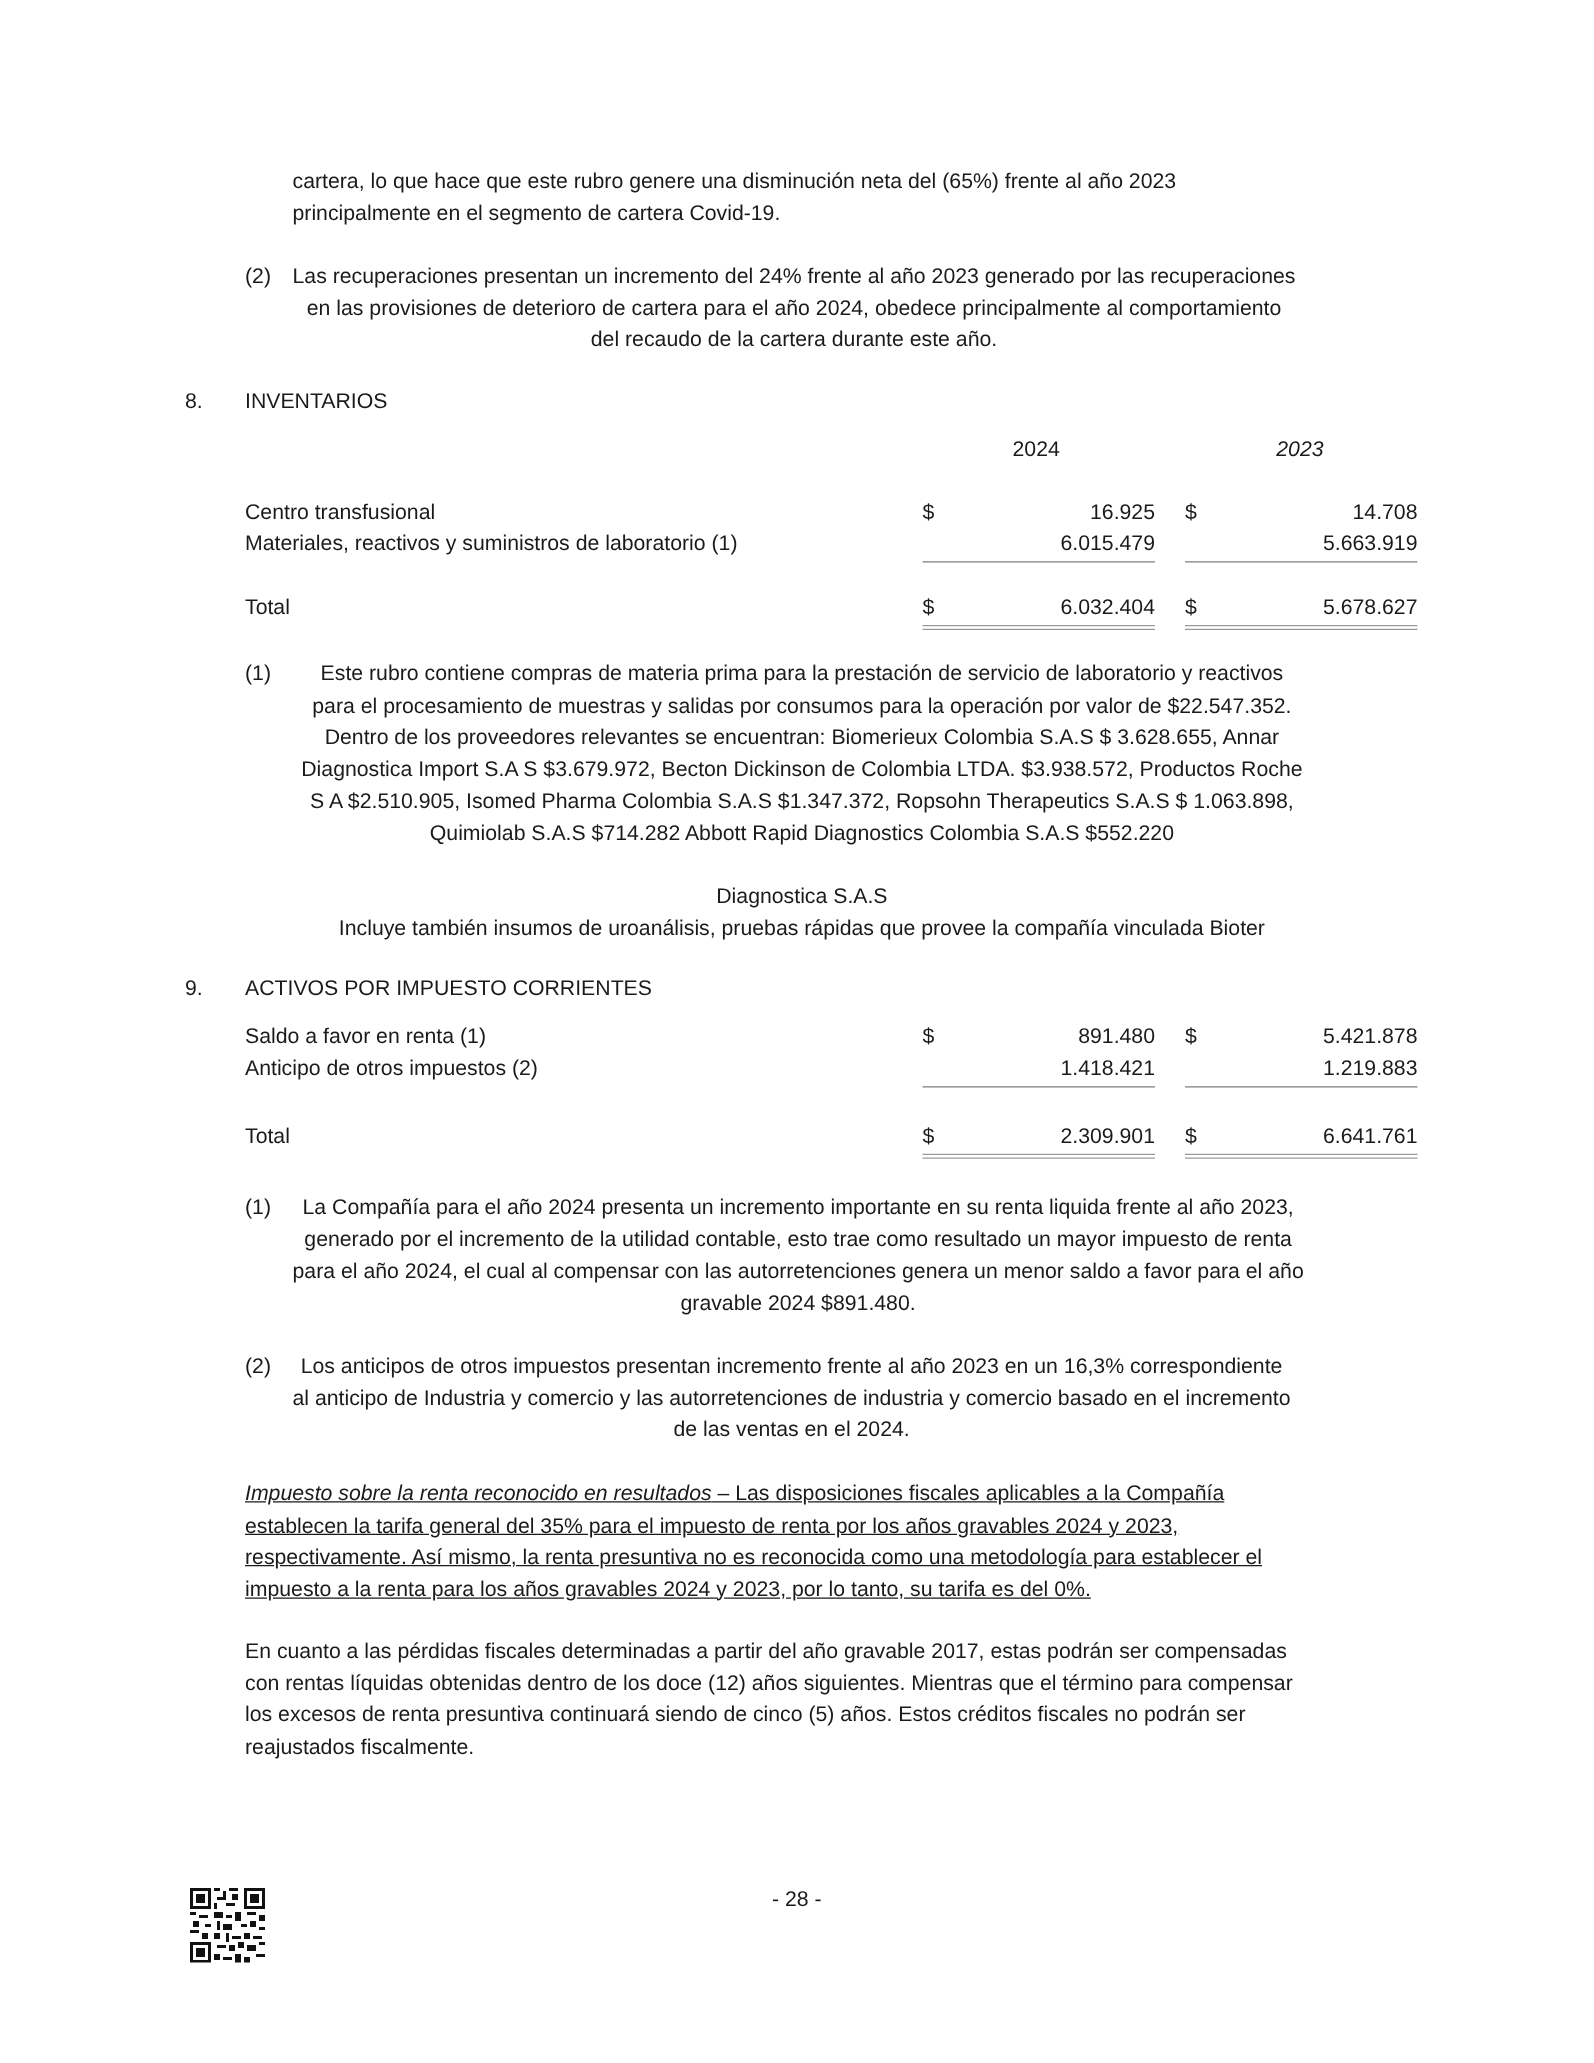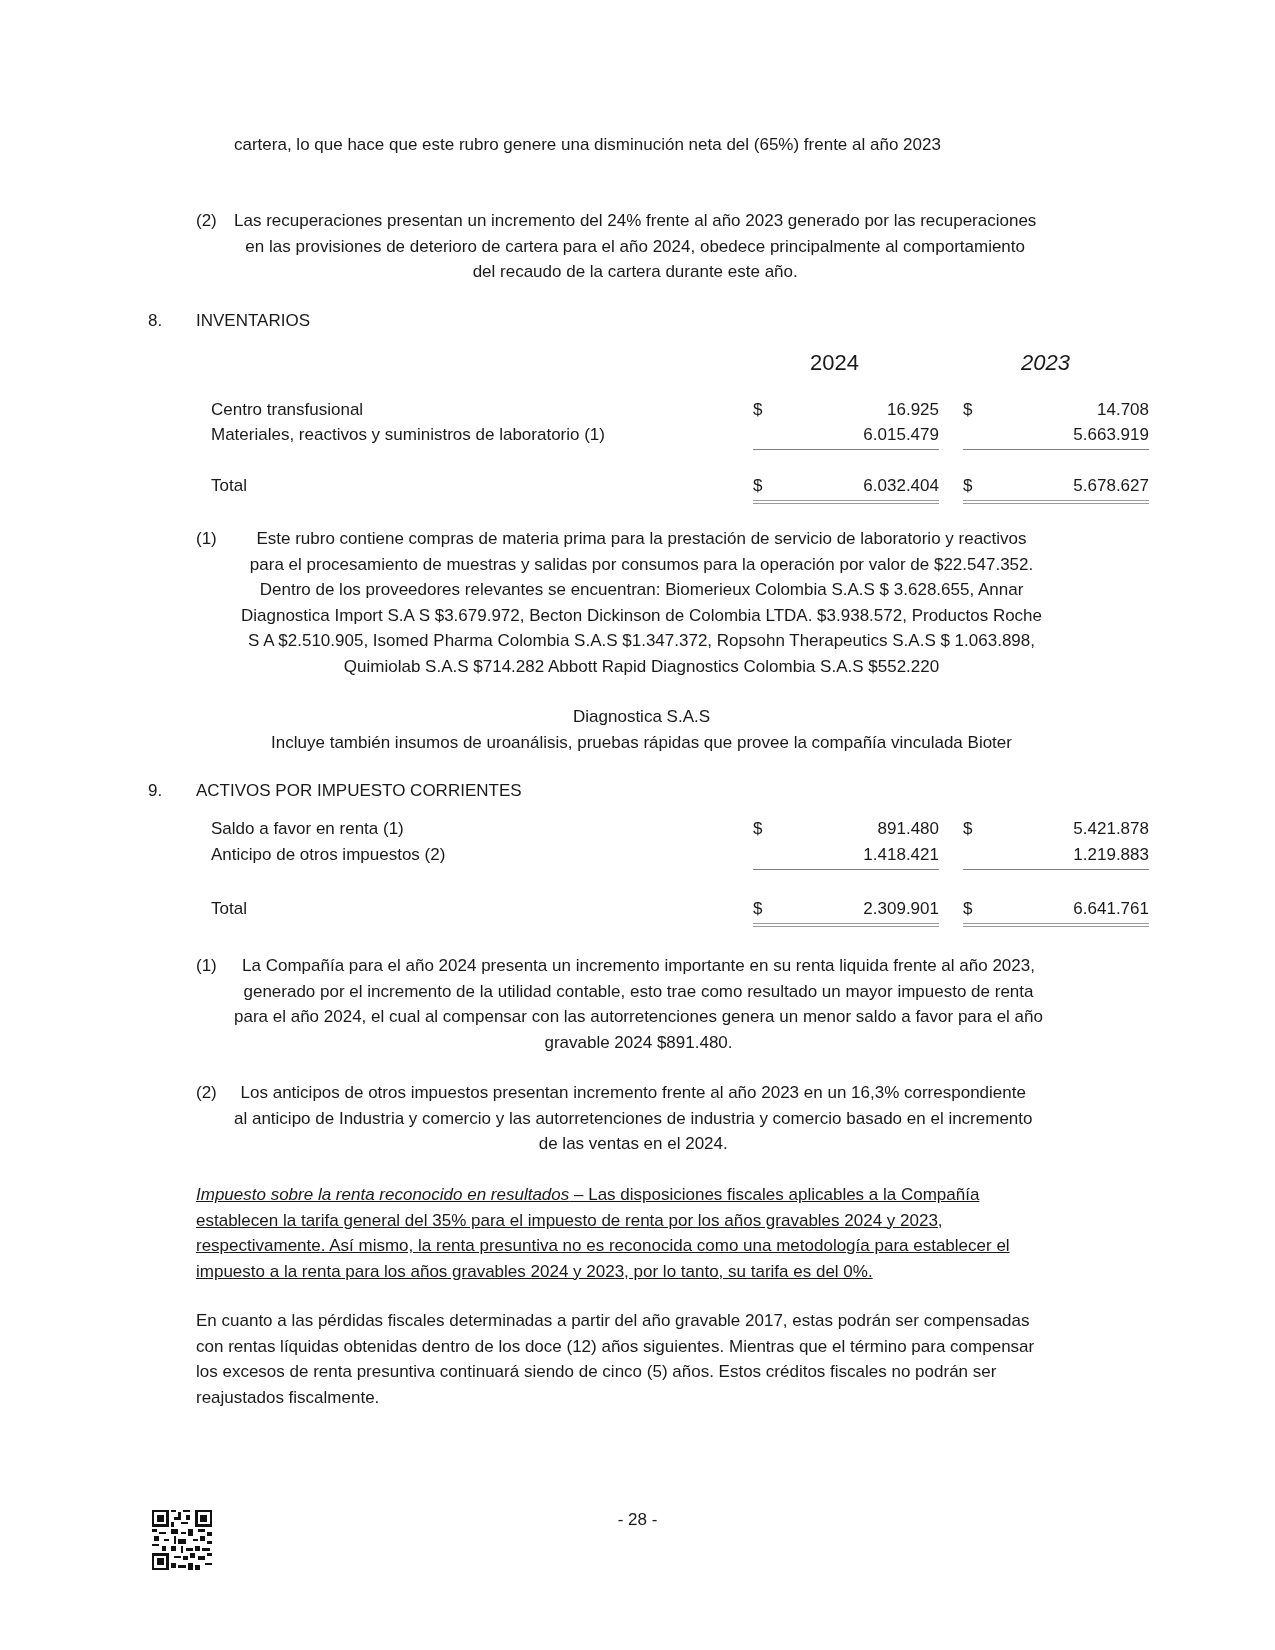--- a/index.html
+++ b/index.html
@@ -8,39 +8,40 @@
       font-family: "Liberation Sans", sans-serif; color: #1a1a1a;
       font-size: 17px;
     }
     .para { position: absolute; line-height: 25.5px; }
     .note { position: absolute; line-height: 25.5px; }
     .note .num { position: absolute; left: 0; top: 0; }
     .note .txt { position: absolute; top: 0; white-space: nowrap; text-align: center; }
     .heading { position: absolute; font-size: 17px; }
     .heading .hnum { position: absolute; left: 0; top: 0; }
     .heading .htxt { position: absolute; left: 48px; top: 0; white-space: nowrap; }
-    .row { position: absolute; left: 15px; width: 1103px; height: 26px; }
+    .row { position: absolute; left: 0; width: 1103px; height: 26px; }
     .row .label { position: absolute; left: 196px; white-space: nowrap; }
     .cell { position: absolute; height: 24px; }
     .cell .cur { position: absolute; left: 0; top: 0; }
     .cell .val { position: absolute; right: 0; top: 0; text-align: right; }
     .c24 { left: 738px; width: 186px; }
     .c23 { left: 948px; width: 186px; }
     .ul { border-bottom: 1.5px solid #7f7f7f; text-decoration: underline; }
     .dul { border-bottom: 4px double #9a9a9a; }
-    .year { position: absolute; font-size: 22px; }
+    .year { position: absolute; font-size: 17px; }
     .italic { font-style: italic; }
     .qr { position: absolute; left: 152px; top: 1510px; width: 60px; height: 60px; }
     .pagenum { position: absolute; left: 0; width: 1275px; text-align: center; top: 1510px; }
   </style>
 </head>
 <body>
 
 <div class="para" style="left:234px; top:132px;">
   <div>cartera, lo que hace que este rubro genere una disminución neta del (65%) frente al año 2023</div>
+  <div>principalmente en el segmento de cartera Covid-19.</div>
 </div>
 
 <div class="note" style="left:196px; top:208px; width:960px; height:80px;">
   <span class="num">(2)</span>
   <div class="txt" style="left:38px;">
     <div>Las recuperaciones presentan un incremento del 24% frente al año 2023 generado por las recuperaciones</div>
     <div>en las provisiones de deterioro de cartera para el año 2024, obedece principalmente al comportamiento</div>
     <div>del recaudo de la cartera durante este año.</div>
   </div>
 </div>

